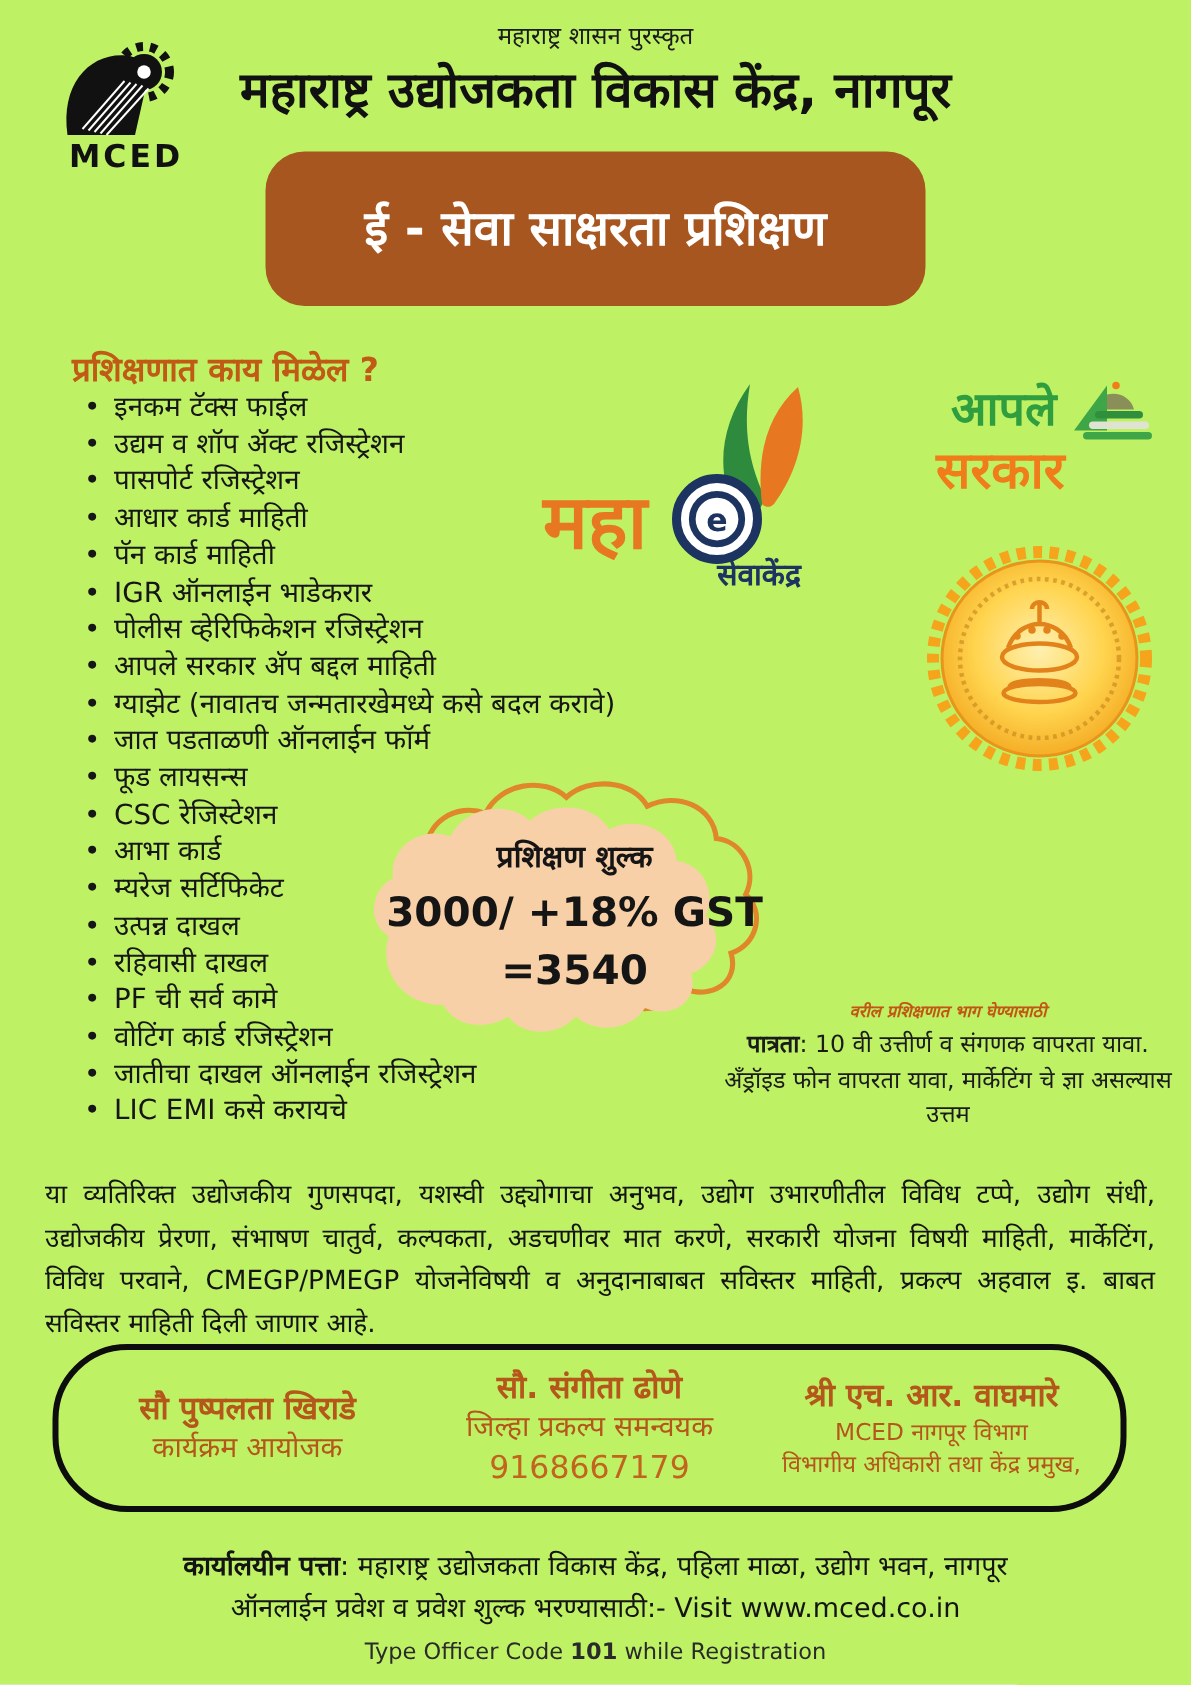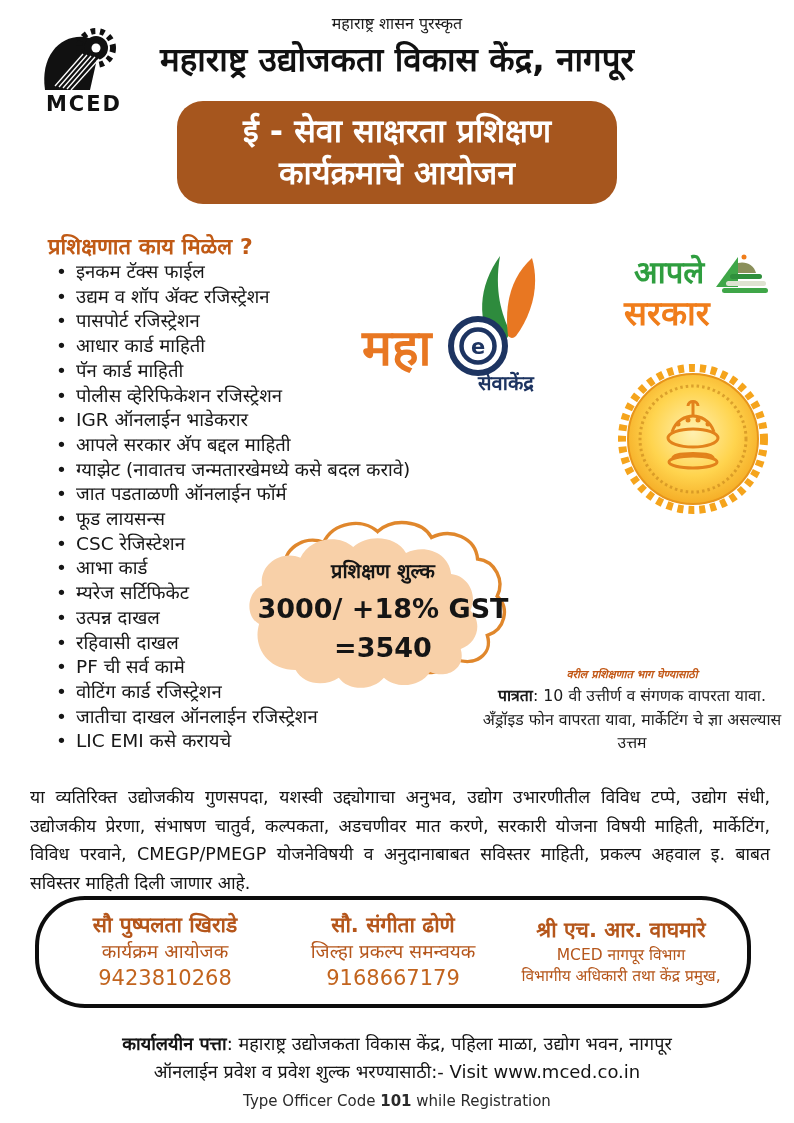--- a/index.html
+++ b/index.html
@@ -1,17 +1,17 @@
 <!DOCTYPE html>
 <html><head>
 <meta charset="utf-8">
 <style>
   html,body{margin:0;padding:0;background:#e8e8e8;}
   .page{
-    position:relative;width:794px;height:1123px;margin:0 auto;background:#ffffff;
+    position:relative;width:794px;height:1123px;margin:0 auto;background:#bef264;
     font-family:"DejaVu Sans","Liberation Sans",sans-serif;color:#1b1b1b;overflow:hidden;
   }
   .abs{position:absolute;}
   
   .top-note{top:12px;left:0;width:100%;text-align:center;font-size:16px;color:#1b1b1b;}
   .main-title{top:36px;left:0;width:100%;text-align:center;font-size:33px;font-weight:800;color:#111;}
   .banner{
     top:101px;left:177px;width:440px;height:103px;background:#a6561e;border-radius:26px;
     display:flex;flex-direction:column;align-items:center;justify-content:center;gap:6px;
   }
@@ -82,32 +82,31 @@
         <line x1="30" y1="62" x2="58" y2="30"></line>
           <line x1="34" y1="63" x2="62" y2="31"></line>
         <line x1="38" y1="64" x2="66" y2="33"></line>
       </g>
       <text x="51" y="85" text-anchor="middle" font-size="21" font-weight="800" letter-spacing="2" fill="#111" font-family="DejaVu Sans, sans-serif">MCED</text>
     </svg>
   </div>
 
   <div class="abs banner">
     <div class="bline">ई - सेवा साक्षरता प्रशिक्षण</div>
-    <div class="bline">कार्यक्रमाचे आयोजन</div>
   </div>
 
   <div class="abs list-heading">प्रशिक्षणात काय मिळेल ?</div>
   <ul class="abs train-list">
     <li>इनकम टॅक्स फाईल</li>
     <li>उद्यम व शॉप ॲक्ट रजिस्ट्रेशन</li>
     <li>पासपोर्ट रजिस्ट्रेशन</li>
     <li>आधार कार्ड माहिती</li>
     <li>पॅन कार्ड माहिती</li>
+    <li>IGR ऑनलाईन भाडेकरार</li>
     <li>पोलीस व्हेरिफिकेशन रजिस्ट्रेशन</li>
-    <li>IGR ऑनलाईन भाडेकरार</li>
     <li>आपले सरकार अ‍ॅप बद्दल माहिती</li>
     <li>ग्याझेट (नावातच जन्मतारखेमध्ये कसे बदल करावे)</li>
     <li>जात पडताळणी ऑनलाईन फॉर्म</li>
     <li>फूड लायसन्स</li>
     <li>CSC रेजिस्टेशन</li>
     <li>आभा कार्ड</li>
     <li>म्यरेज सर्टिफिकेट</li>
     <li>उत्पन्न दाखल</li>
     <li>रहिवासी दाखल</li>
     <li>PF ची सर्व कामे</li>
@@ -188,21 +187,20 @@
     <div class="elig-heading">वरील प्रशिक्षणात भाग घेण्यासाठी</div>
     <div class="elig-body"><span class="elig-label">पात्रता</span><span>: 10 वी उत्तीर्ण व संगणक वापरता यावा. अँड्रॉइड फोन वापरता यावा, मार्केटिंग चे ज्ञा असल्यास उत्तम</span></div>
   </div>
 
   <div class="abs descr">या व्यतिरिक्त उद्योजकीय गुणसपदा, यशस्वी उद्द्योगाचा अनुभव, उद्योग उभारणीतील विविध टप्पे, उद्योग संधी, उद्योजकीय प्रेरणा, संभाषण चातुर्व, कल्पकता, अडचणीवर मात करणे, सरकारी योजना विषयी माहिती, मार्केटिंग, विविध परवाने, CMEGP/PMEGP योजनेविषयी व अनुदानाबाबत सविस्तर माहिती, प्रकल्प अहवाल इ. बाबत सविस्तर माहिती दिली जाणार आहे.</div>
 
   <div class="abs contact-box">
     <div class="contact-col">
       <div class="c-name">सौ पुष्पलता खिराडे</div>
       <div class="c-role">कार्यक्रम आयोजक</div>
-      <div class="c-phone">9423810268</div>
     </div>
     <div class="contact-col">
       <div class="c-name">सौ. संगीता ढोणे</div>
       <div class="c-role">जिल्हा प्रकल्प समन्वयक</div>
       <div class="c-phone">9168667179</div>
     </div>
     <div class="contact-col">
       <div class="c-name">श्री एच. आर. वाघमारे</div>
       <div class="c-role-sm">MCED नागपूर विभाग</div>
       <div class="c-role-sm">विभागीय अधिकारी तथा केंद्र प्रमुख,</div>

